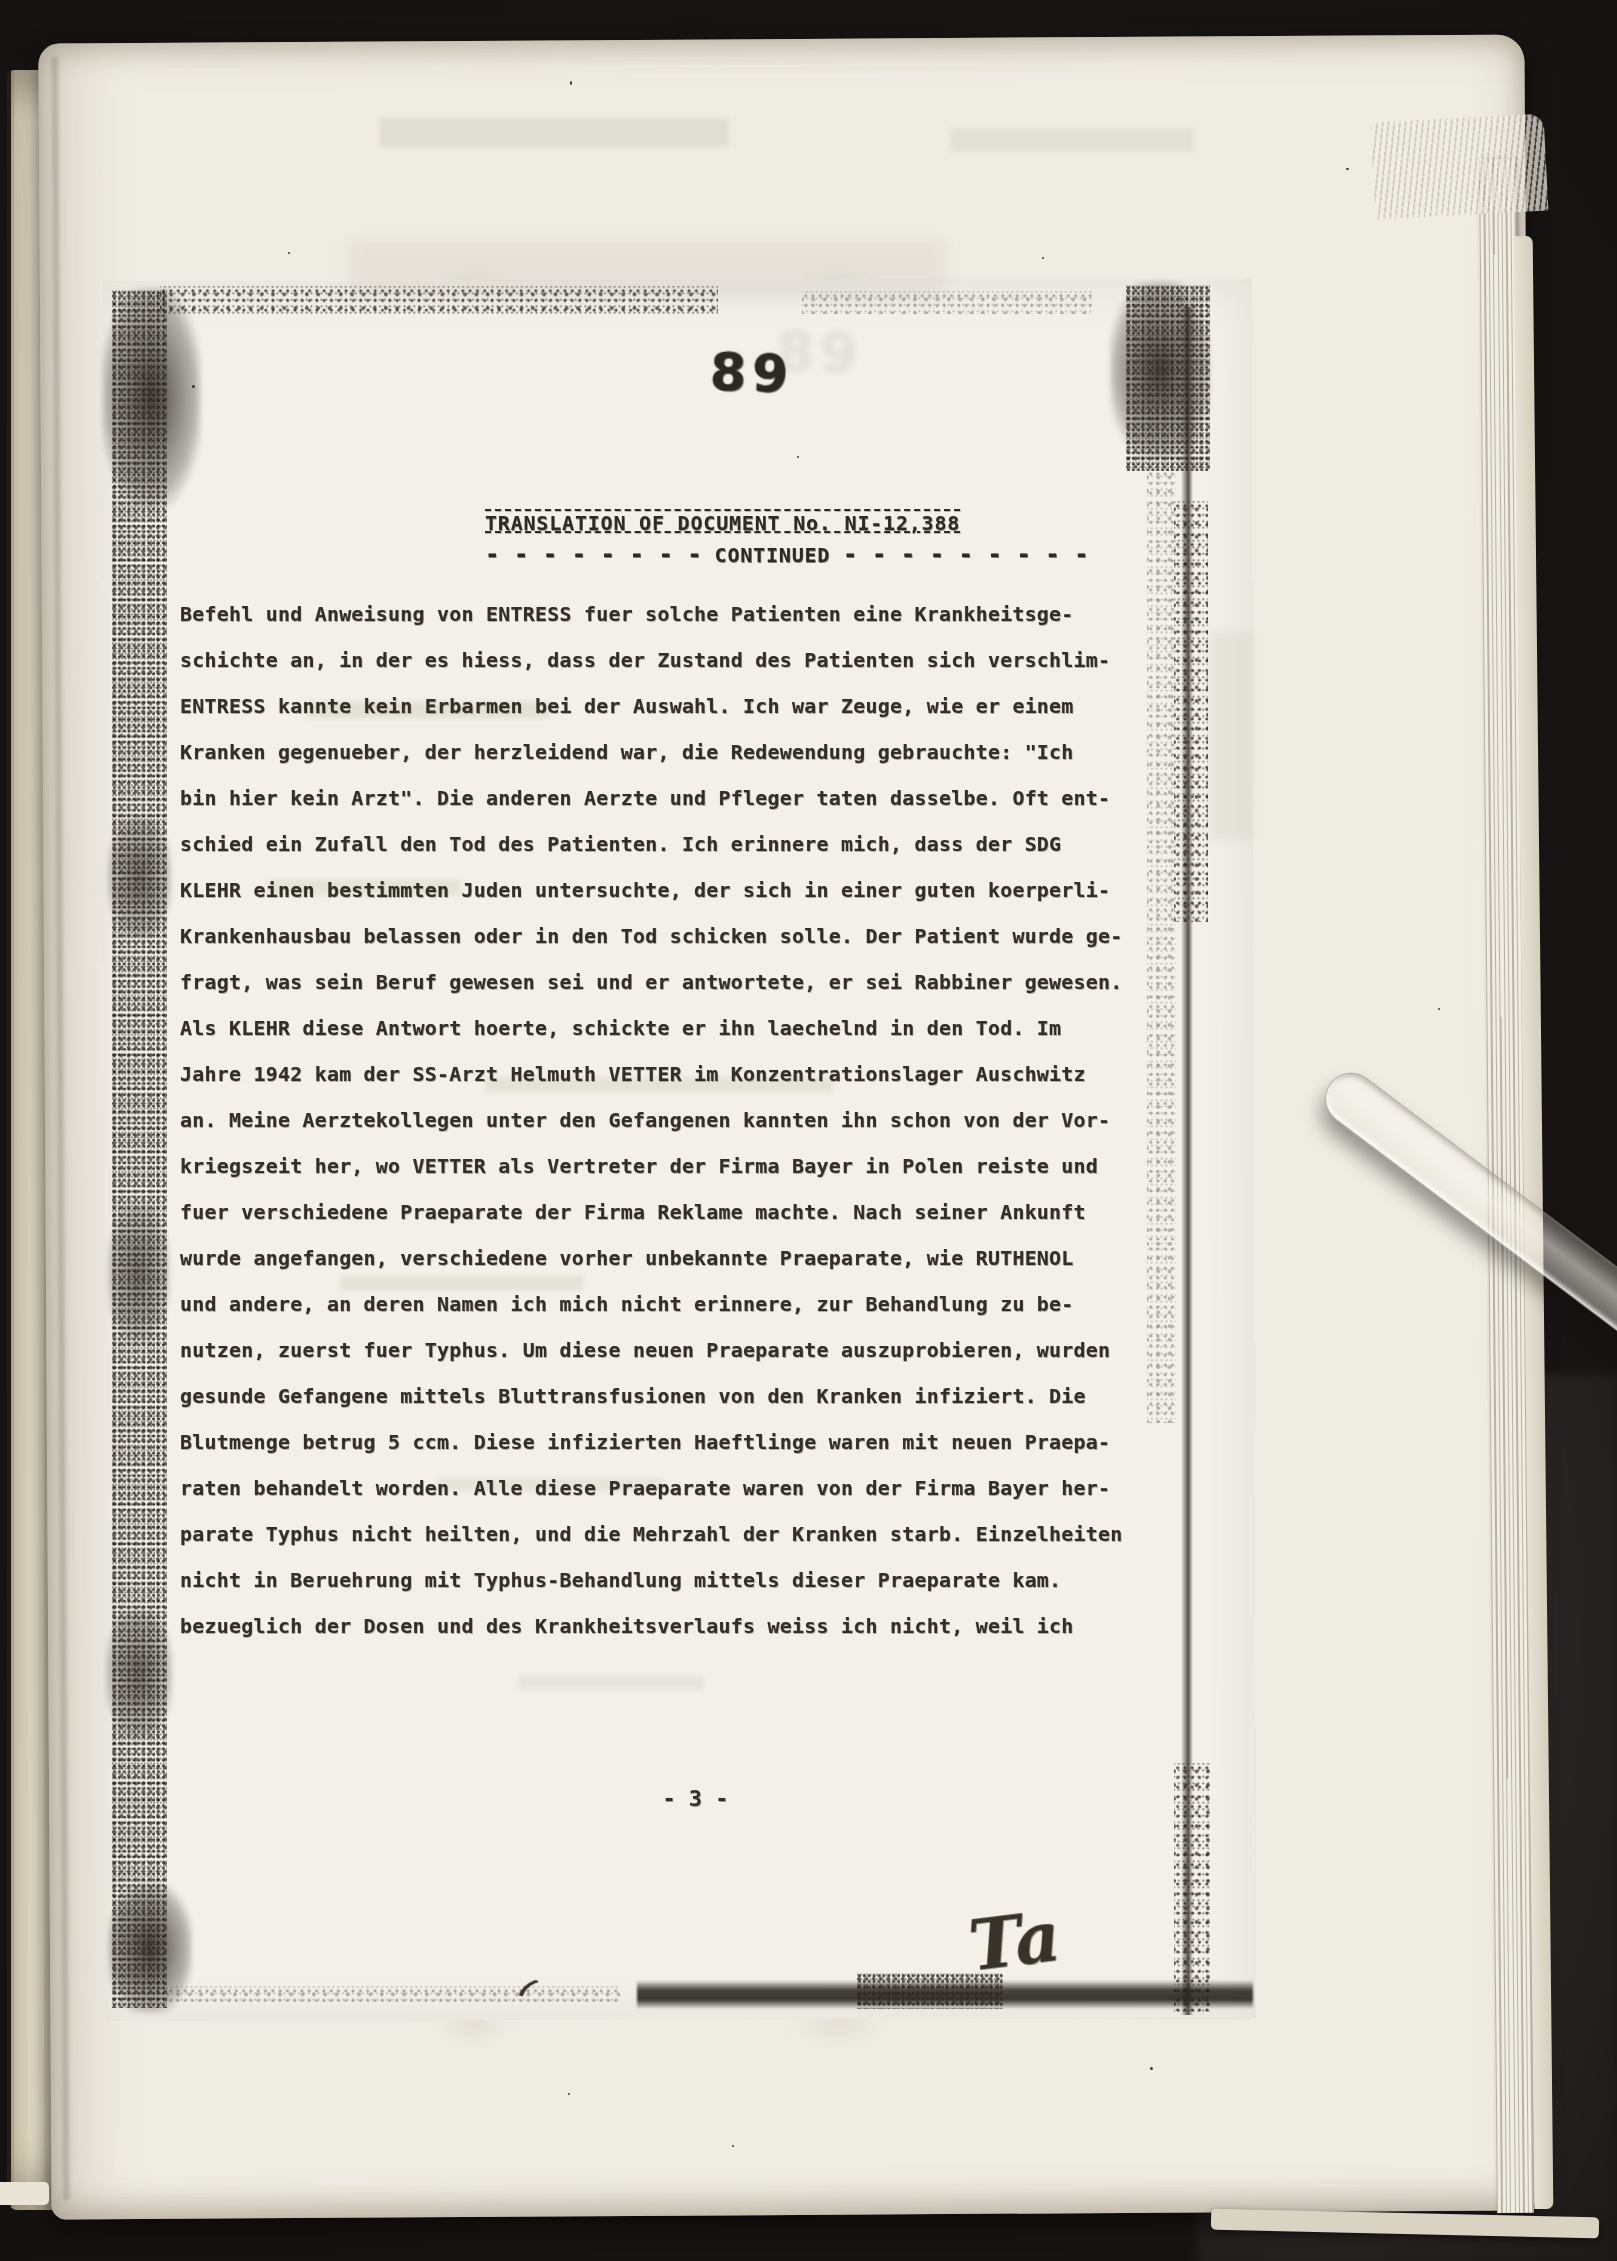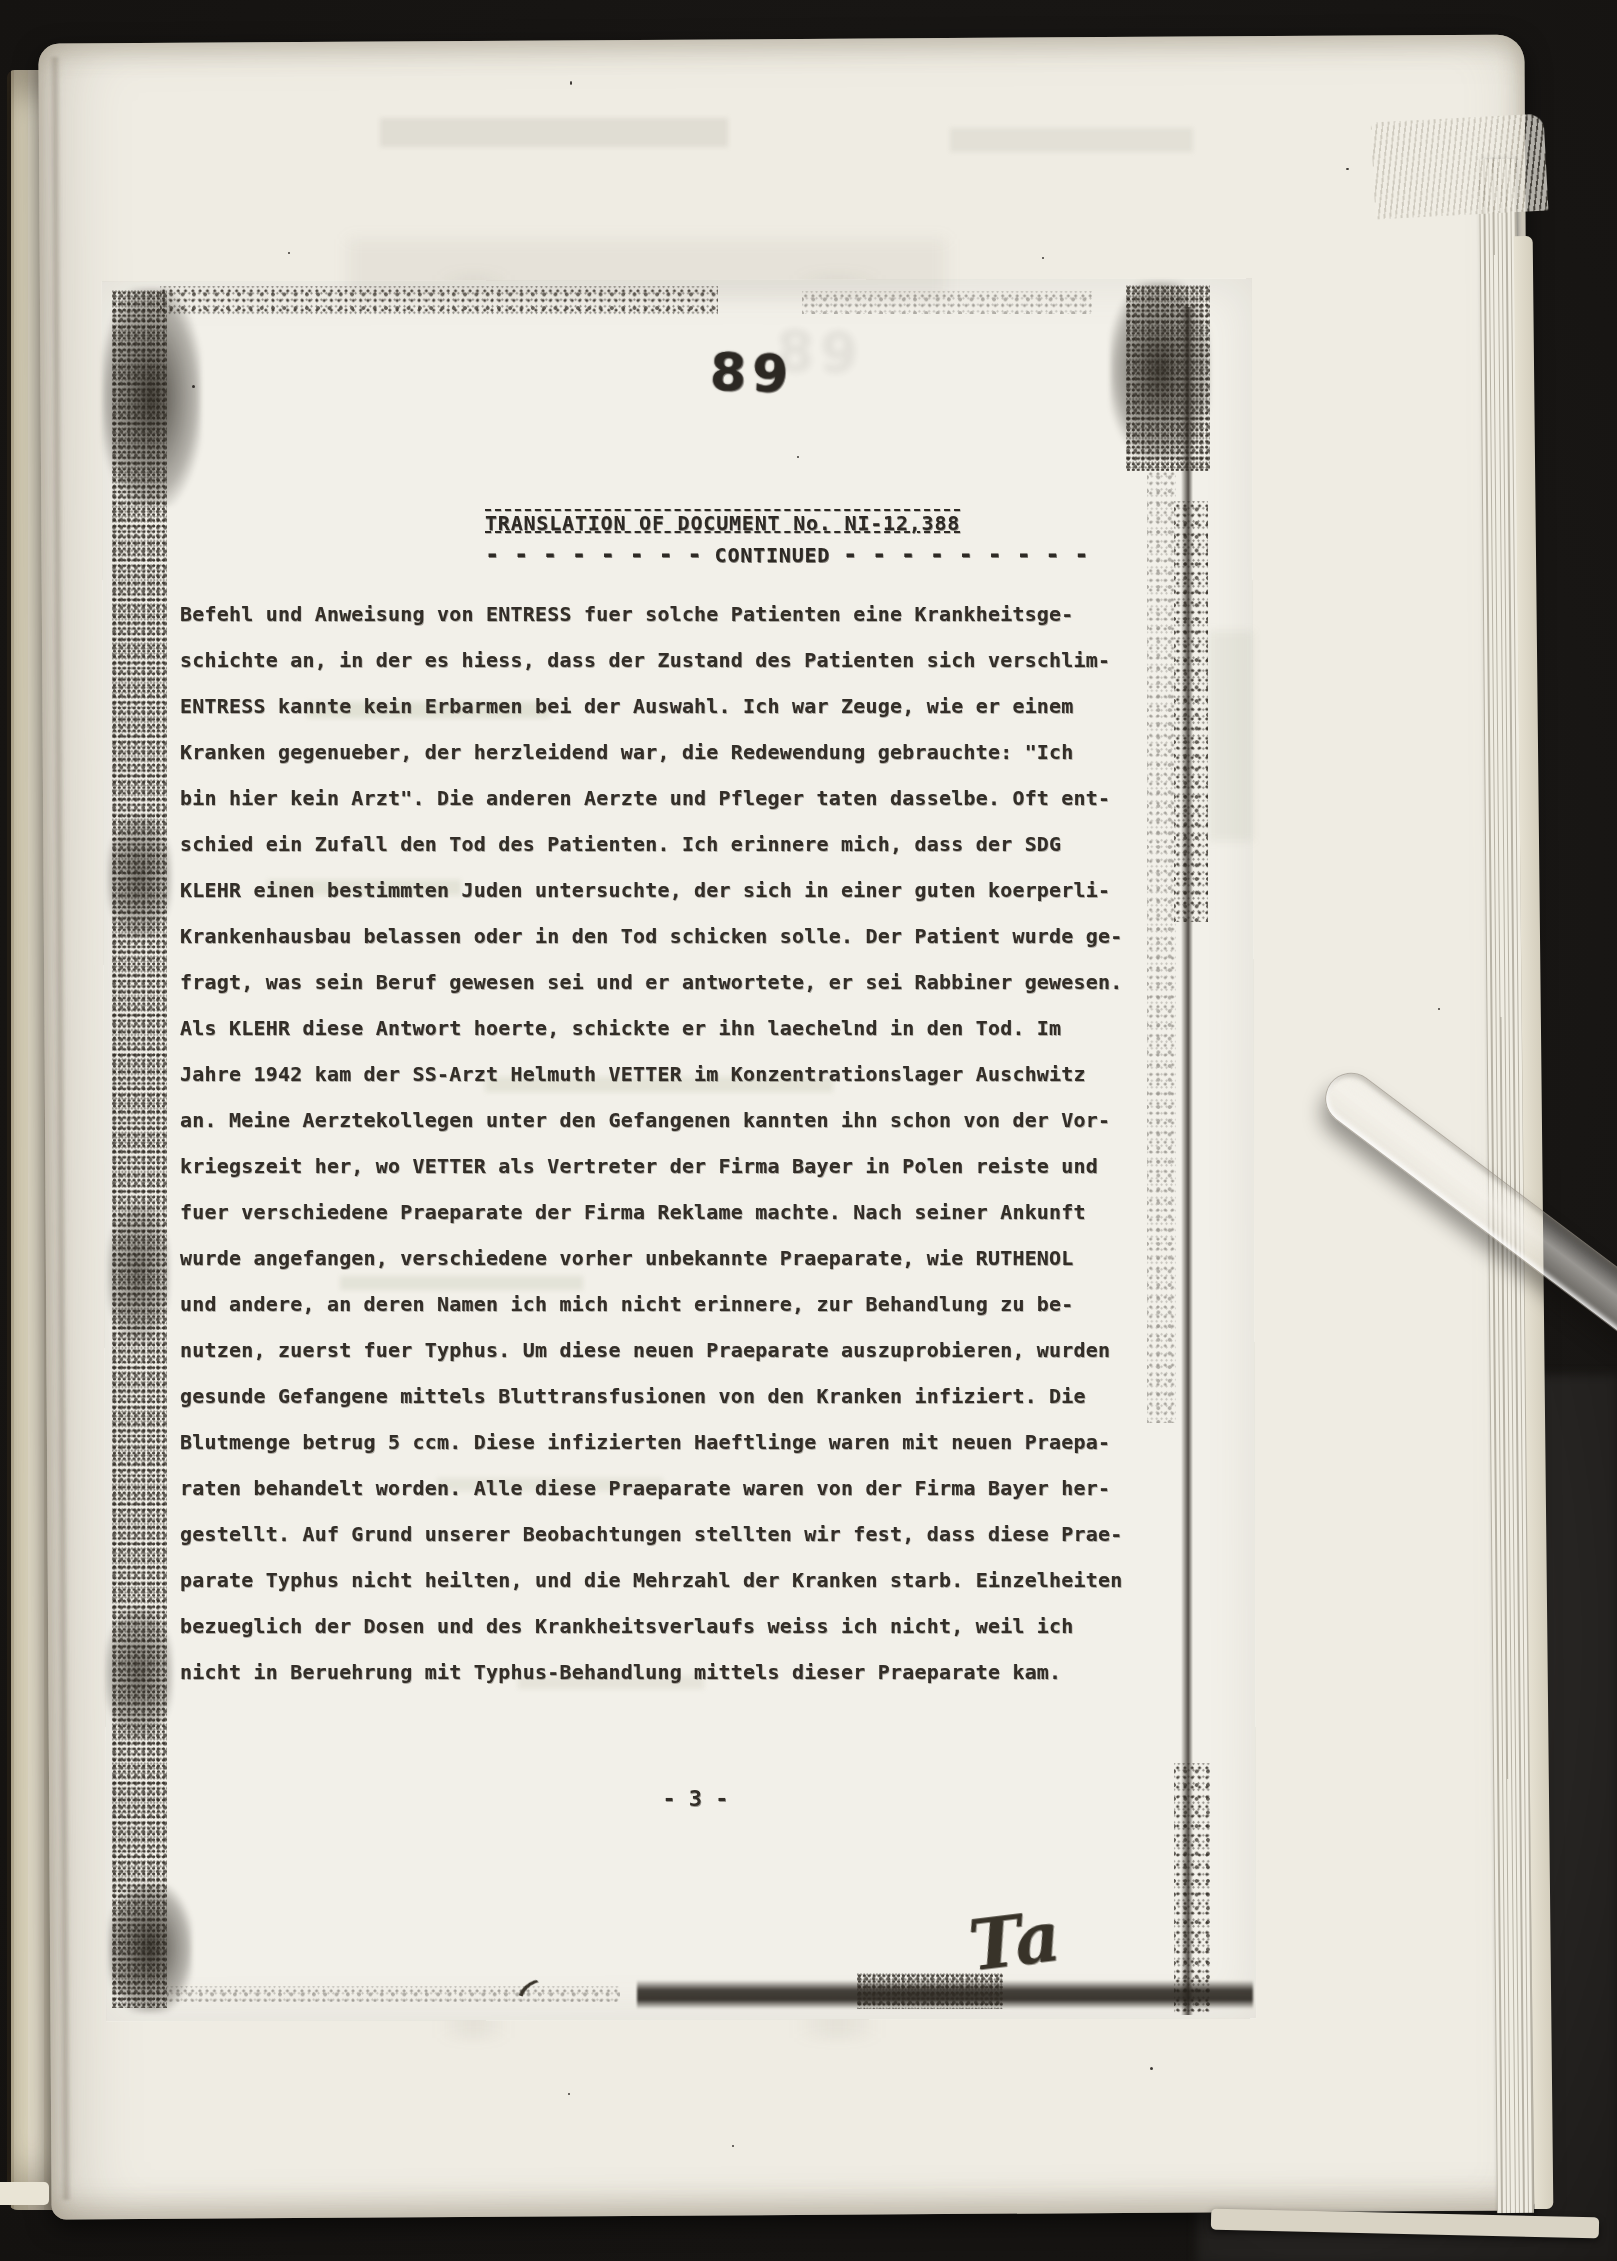--- a/index.html
+++ b/index.html
@@ -233,24 +233,23 @@
       <div class="tline">Jahre 1942 kam der SS-Arzt Helmuth VETTER im Konzentrationslager Auschwitz</div>
       <div class="tline">an. Meine Aerztekollegen unter den Gefangenen kannten ihn schon von der Vor-</div>
       <div class="tline">kriegszeit her, wo VETTER als Vertreter der Firma Bayer in Polen reiste und</div>
       <div class="tline">fuer verschiedene Praeparate der Firma Reklame machte. Nach seiner Ankunft</div>
       <div class="tline">wurde angefangen, verschiedene vorher unbekannte Praeparate, wie RUTHENOL</div>
       <div class="tline">und andere, an deren Namen ich mich nicht erinnere, zur Behandlung zu be-</div>
       <div class="tline">nutzen, zuerst fuer Typhus. Um diese neuen Praeparate auszuprobieren, wurden</div>
       <div class="tline">gesunde Gefangene mittels Bluttransfusionen von den Kranken infiziert. Die</div>
       <div class="tline">Blutmenge betrug 5 ccm. Diese infizierten Haeftlinge waren mit neuen Praepa-</div>
       <div class="tline">raten behandelt worden. Alle diese Praeparate waren von der Firma Bayer her-</div>
-      <div class="tline">gestellt. Auf Grund unserer Beobachtungen stellten wir fest, dass diese Prae-</div>
       <div class="tline">parate Typhus nicht heilten, und die Mehrzahl der Kranken starb. Einzelheiten</div>
+      <div class="tline">nicht in Beruehrung mit Typhus-Behandlung mittels dieser Praeparate kam.</div>
       <div class="tline">bezueglich der Dosen und des Krankheitsverlaufs weiss ich nicht, weil ich</div>
-      <div class="tline">nicht in Beruehrung mit Typhus-Behandlung mittels dieser Praeparate kam.</div>
     </div>
 
   <div class="abs footer-num">- 3 -</div>
 
   <div class="abs handwriting">Ta</div>
   <div class="abs pen-curve"></div>
 
   <div class="abs strip"></div>
 
 </div>

